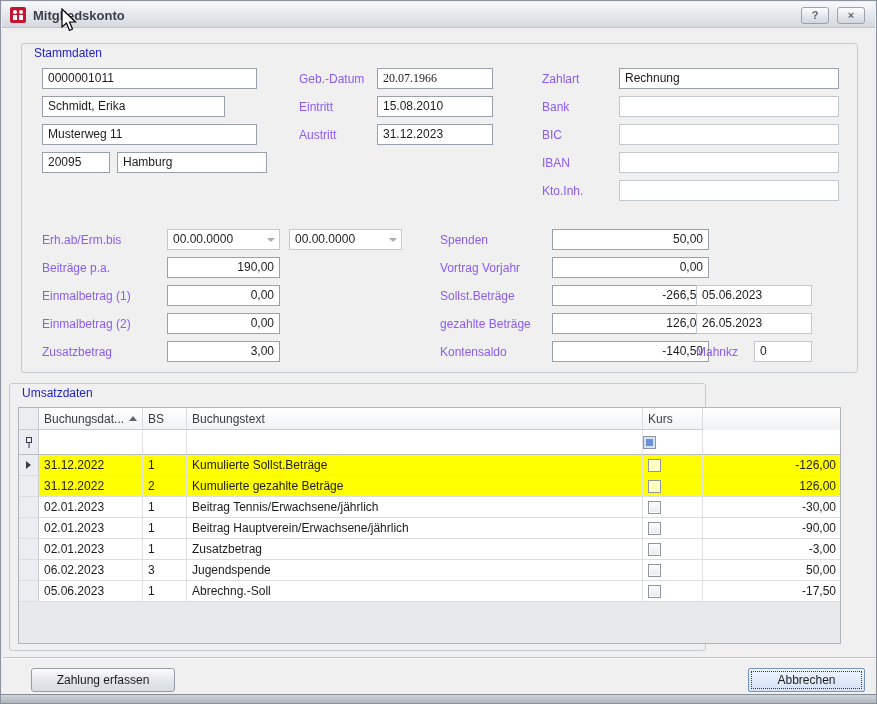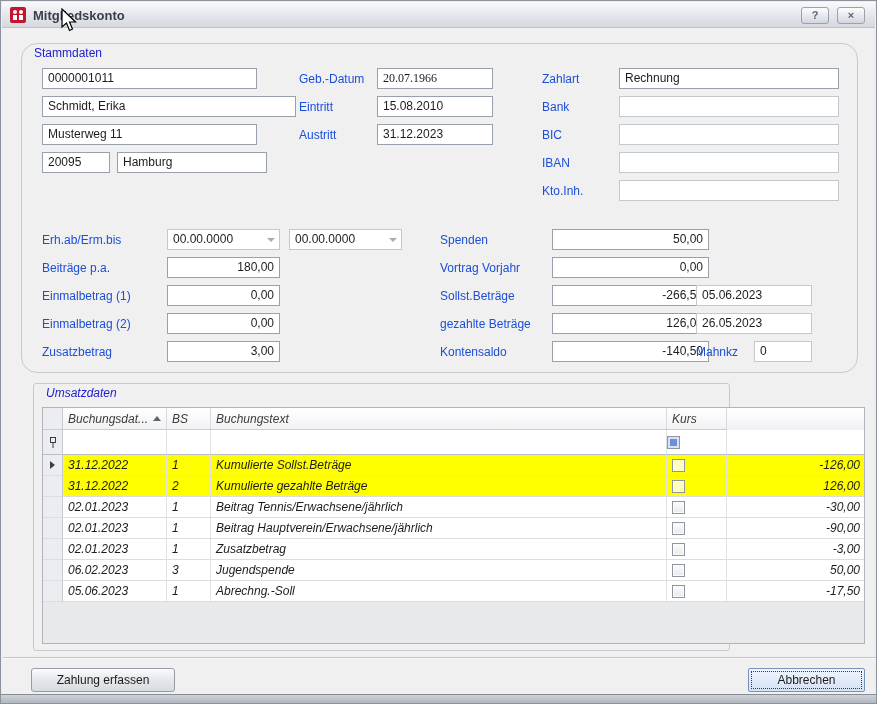--- a/index.html
+++ b/index.html
@@ -35,21 +35,21 @@
   .cursor { position:absolute; left:59px; top:7px; z-index:50; }
   
   .groupbox {
     position:absolute; border:1px solid #c5c9d0; border-radius:3px;
     background:transparent;
   }
   .group-label {
     position:absolute; left:12px; top:2px; color:#2121cc; font-size:12px;
   }
   
-  .lbl { position:absolute; white-space:nowrap; color:#1d4ed8; }
+  .lbl { position:absolute; white-space:nowrap; color:#8b5cf6; }
   .field {
     position:absolute; height:21px; background:#fff;
     border:1px solid #98a0ac; padding:0 5px; line-height:19px;
     white-space:nowrap; overflow:hidden;
   }
   .field.num { text-align:right; }
   .field.lite { border-color:#c3c7ce; }
   .dd-arrow {
     position:absolute; right:4px; top:8px; width:0; height:0;
     border-left:4px solid transparent; border-right:4px solid transparent;
@@ -138,25 +138,25 @@
     <div class="cap-btn cap-help">?</div>
     <div class="cap-btn cap-close">×</div>
   </div>
 
   <span class="cursor">
     <svg width="18" height="26" viewBox="0 0 18 26">
       <path d="M2 1 L2 19 L6.5 15 L9.5 22.5 L12.5 21 L9.5 14 L15.5 14 Z" fill="#fff" stroke="#000" stroke-width="1.2"></path>
     </svg>
   </span>
 
-  <div class="groupbox" style="left:20px; top:42px; width:837px; height:330px;border-radius:16px;">
+  <div class="groupbox" style="left:20px; top:42px; width:837px; height:330px;">
     <span class="group-label">Stammdaten</span>
 
     <div class="field" style="left:20px; top:24px; width:215px;">0000001011</div>
-    <div class="field" style="left:20px; top:52px; width:254px;">Schmidt, Erika</div>
+    <div class="field" style="left:20px; top:52px; width:183px;">Schmidt, Erika</div>
     <div class="field" style="left:20px; top:80px; width:215px;">Musterweg 11</div>
     <div class="field" style="left:20px; top:108px; width:68px;">20095</div>
     <div class="field" style="left:95px; top:108px; width:150px;">Hamburg</div>
 
     <span class="lbl" style="left:277px; top:28px;">Geb.-Datum</span>
     <div class="field" style="left:355px; top:24px; width:116px;font-family:Liberation Serif, serif;">20.07.1966</div>
     <span class="lbl" style="left:277px; top:56px;">Eintritt</span>
     <div class="field" style="left:355px; top:52px; width:116px;">15.08.2010</div>
     <span class="lbl" style="left:277px; top:84px;">Austritt</span>
     <div class="field" style="left:355px; top:80px; width:116px;">31.12.2023</div>
@@ -176,21 +176,21 @@
     <div class="field lite" style="left:145px; top:185px; width:113px;">
       <span>00.00.0000</span>
       <span class="dd-arrow"></span>
     </div>
     <div class="field lite" style="left:267px; top:185px; width:113px;">
       <span>00.00.0000</span>
       <span class="dd-arrow"></span>
     </div>
 
     <span class="lbl" style="left:20px; top:217px;">Beiträge p.a.</span>
-    <div class="field num" style="left:145px; top:213px; width:113px;">180,00</div>
+    <div class="field num" style="left:145px; top:213px; width:113px;">190,00</div>
     <span class="lbl" style="left:20px; top:245px;">Einmalbetrag (1)</span>
     <div class="field num" style="left:145px; top:241px; width:113px;">0,00</div>
     <span class="lbl" style="left:20px; top:273px;">Einmalbetrag (2)</span>
     <div class="field num" style="left:145px; top:269px; width:113px;">0,00</div>
     <span class="lbl" style="left:20px; top:301px;">Zusatzbetrag</span>
     <div class="field num" style="left:145px; top:297px; width:113px;">3,00</div>
 
     <span class="lbl" style="left:418px; top:189px;">Spenden</span>
     <div class="field num" style="left:530px; top:185px; width:157px;">50,00</div>
     <span class="lbl" style="left:418px; top:217px;">Vortrag Vorjahr</span>
@@ -200,21 +200,21 @@
     <div class="field lite" style="left:674px; top:241px; width:116px;">05.06.2023</div>
     <span class="lbl" style="left:418px; top:273px;">gezahlte Beträge</span>
     <div class="field num" style="left:530px; top:269px; width:157px;">126,00</div>
     <div class="field lite" style="left:674px; top:269px; width:116px;">26.05.2023</div>
     <span class="lbl" style="left:418px; top:301px;">Kontensaldo</span>
     <div class="field num" style="left:530px; top:297px; width:157px;">-140,50</div>
     <span class="lbl" style="left:674px; top:301px;">Mahnkz</span>
     <div class="field lite" style="left:732px; top:297px; width:58px;">0</div>
   </div>
 
-  <div class="groupbox" style="left:32px; top:382px; width:697px; height:268px;font-style:italic;">
+  <div class="groupbox" style="left:8px; top:382px; width:697px; height:268px;">
     <span class="group-label">Umsatzdaten</span>
 
     <div class="grid">
 
       <div class="g-row g-head">
         <div class="g-cell c-ind"></div>
         <div class="g-cell c-date">
           <span>Buchungsdat...</span>
           <span class="sort-asc"></span>
         </div>

